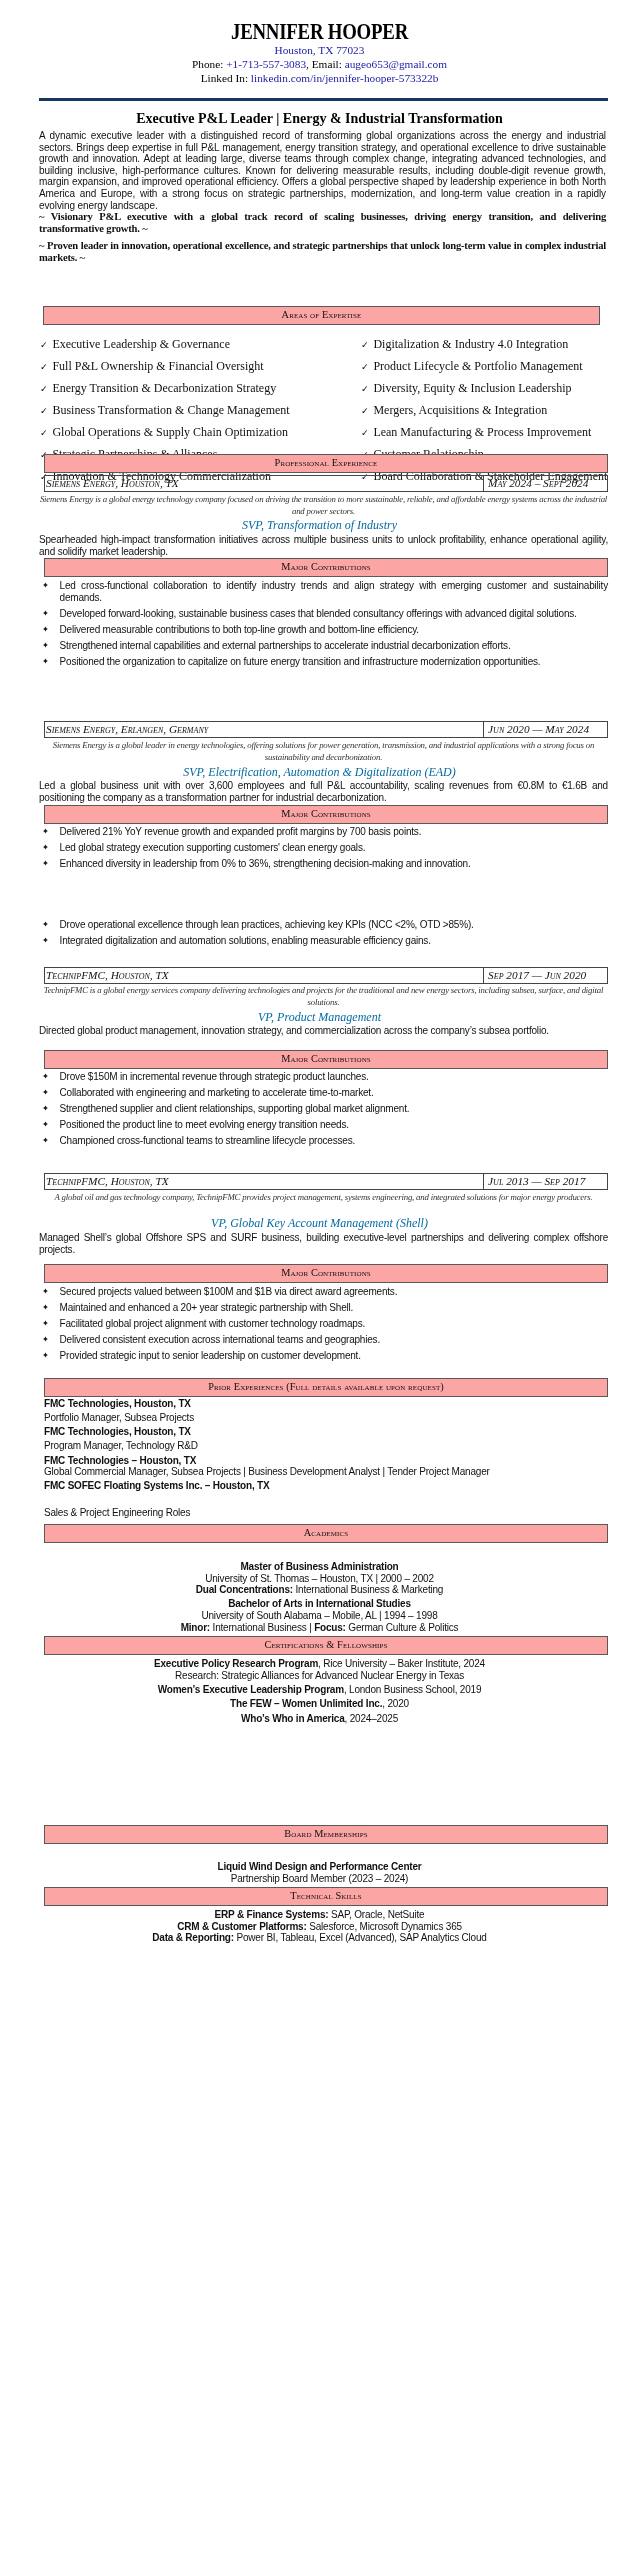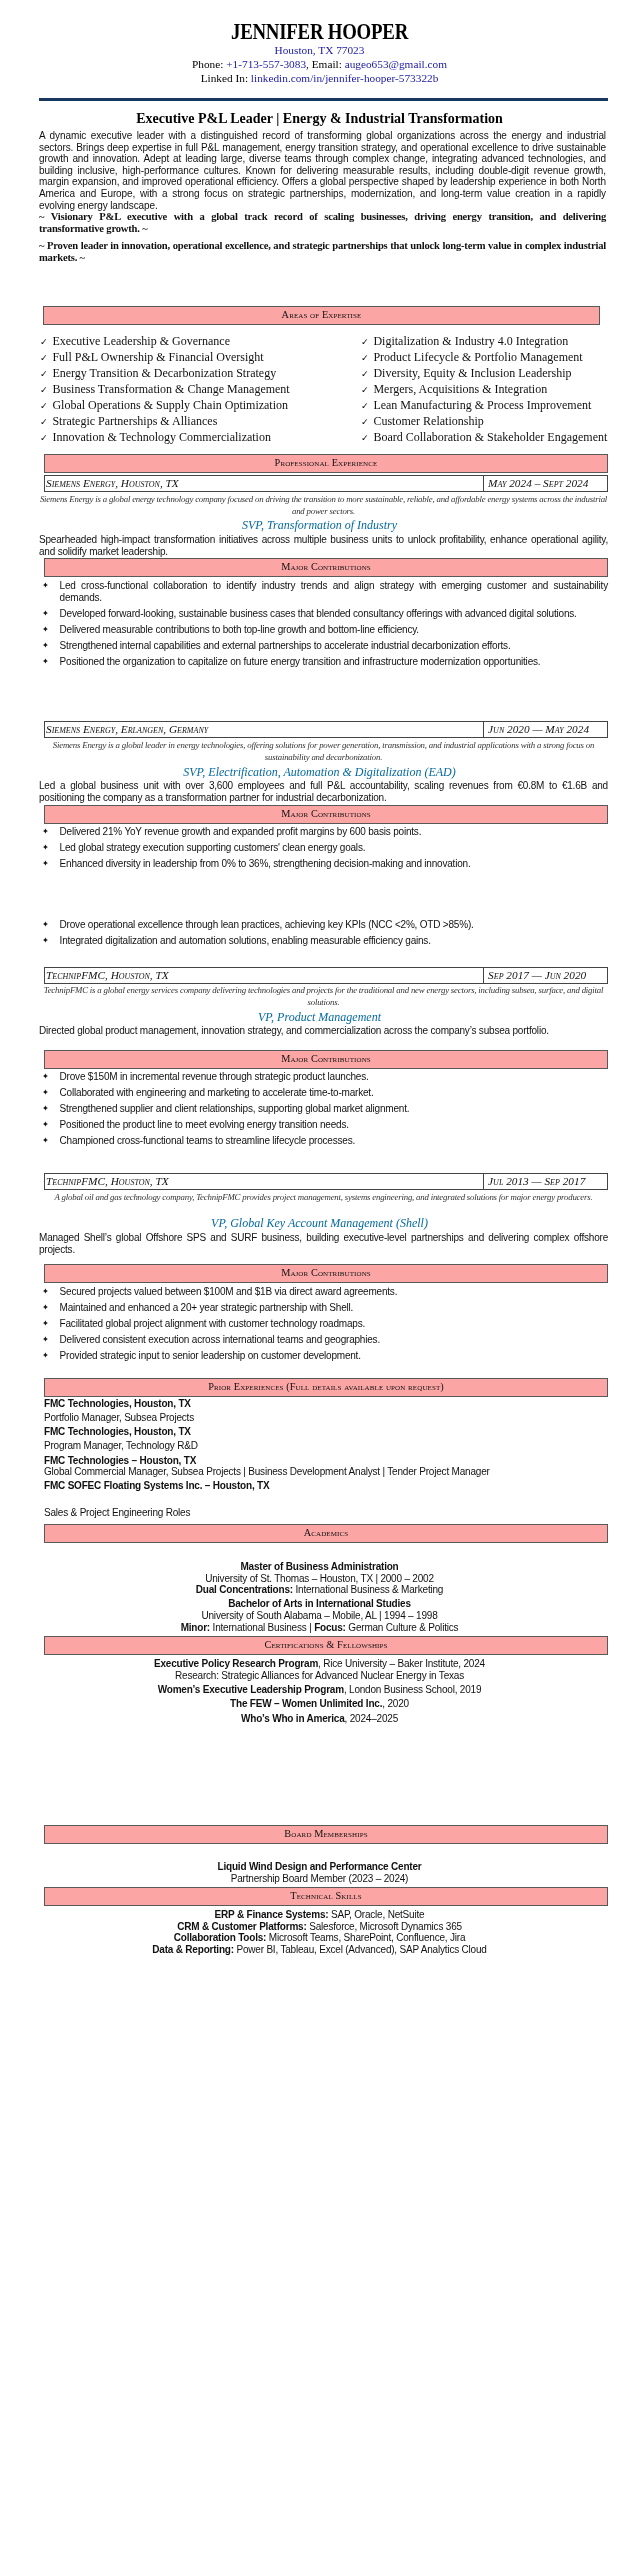--- a/index.html
+++ b/index.html
@@ -18,21 +18,21 @@
   .headline { position: absolute; left: 0; width: 639px; top: 110px; text-align: center; font-family: "Liberation Serif", serif; font-weight: bold; font-size: 14px; line-height: 17.5px; color: #000; }
 
   .summary { position: absolute; left: 39px; width: 567px; top: 130px; font-family: "Liberation Sans", sans-serif; font-size: 10px; line-height: 11.6px; text-align: justify; color: #111; letter-spacing: -0.1px; }
   .tagline { position: absolute; left: 39px; width: 567px; font-family: "Liberation Serif", serif; font-weight: bold; font-size: 10.6px; line-height: 11.6px; text-align: justify; color: #111; letter-spacing: -0.2px; }
 
   
   .sec-box { position: absolute; left: 44px; width: 564px; height: 18.5px; background: #fca5a5; border: 1px solid #595959; border-left-width: 0.8px; border-right-width: 0.8px; box-sizing: border-box; text-align: center; font-family: "Liberation Serif", serif; font-size: 10.3px; line-height: 16.5px; color: #111; font-variant: small-caps; letter-spacing: 0.1px; }
   .sec-box.narrow-box { left: 43px; width: 557px; }
 
   
-  .exp-col { position: absolute; font-family: "Liberation Serif", serif; font-size: 12px; line-height: 15px; color: #111; list-style: none; margin: 0; padding: 0; }
+  .exp-col { position: absolute; font-family: "Liberation Serif", serif; font-size: 12px; line-height: 21px; color: #111; list-style: none; margin: 0; padding: 0; }
   .exp-col li { white-space: nowrap; }
   .check { display: inline-block; width: 12.4px; font-size: 9.3px; }
 
   
   .job-hdr { position: absolute; left: 44px; width: 564px; height: 17px; border: 0.8px solid #444; box-sizing: border-box; display: flex; font-family: "Liberation Serif", serif; font-style: italic; font-variant: small-caps; font-size: 11.3px; line-height: 15.5px; color: #111; }
   .job-hdr .co { flex: 1; padding-left: 1px; border-right: 0.8px solid #444; }
   .job-hdr .dates { width: 123px; padding-left: 4.1px; box-sizing: border-box; white-space: nowrap; }
 
   .co-desc { position: absolute; left: 39px; width: 569px; text-align: center; font-family: "Liberation Serif", serif; font-style: italic; font-size: 8.8px; line-height: 11.6px; color: #333; letter-spacing: -0.2px; }
   .role { position: absolute; left: 0; width: 639px; text-align: center; font-family: "Liberation Serif", serif; font-style: italic; font-size: 12px; line-height: 14.4px; color: #0369a1; }
@@ -111,21 +111,21 @@
 
   <div class="job-hdr" style="top:721px;">
     <div class="co">Siemens Energy, Erlangen, Germany</div>
     <div class="dates">Jun 2020 — May 2024</div>
   </div>
   <div class="co-desc" style="top:740px;">Siemens Energy is a global leader in energy technologies, offering solutions for power generation, transmission, and industrial applications with a strong focus on sustainability and decarbonization.</div>
   <div class="role" style="top:765px;">SVP, Electrification, Automation &amp; Digitalization (EAD)</div>
   <div class="role-sum" style="top:780px;">Led a global business unit with over 3,600 employees and full P&amp;L accountability, scaling revenues from €0.8M to €1.6B and positioning the company as a transformation partner for industrial decarbonization.</div>
   <div class="sec-box" style="top:805px;">Major Contributions</div>
   <ul class="bullets" style="top:826px;">
-    <li><span class="dia">✦</span><span>Delivered 21% YoY revenue growth and expanded profit margins by 600 basis points.</span></li>
+    <li><span class="dia">✦</span><span>Delivered 21% YoY revenue growth and expanded profit margins by 700 basis points.</span></li>
     <li><span class="dia">✦</span><span>Led global strategy execution supporting customers' clean energy goals.</span></li>
     <li><span class="dia">✦</span><span>Enhanced diversity in leadership from 0% to 36%, strengthening decision-making and innovation.</span></li>
   </ul>
   <ul class="bullets" style="top:919px;">
     <li><span class="dia">✦</span><span>Drove operational excellence through lean practices, achieving key KPIs (NCC &lt;2%, OTD &gt;85%).</span></li>
     <li><span class="dia">✦</span><span>Integrated digitalization and automation solutions, enabling measurable efficiency gains.</span></li>
   </ul>
 
   <div class="job-hdr" style="top:967px;">
     <div class="co">TechnipFMC, Houston, TX</div>
@@ -193,18 +193,17 @@
   <div class="sec-box" style="top:1825px;">Board Memberships</div>
   <div class="center-block" style="top:1847px;">
     <div class="b">Liquid Wind Design and Performance Center</div>
     <div>Partnership Board Member (2023 – 2024)</div>
   </div>
 
   <div class="sec-box" style="top:1887px;">Technical Skills</div>
   <div class="center-block" style="top:1909px;">
     <div><span class="b">ERP &amp; Finance Systems:</span><span> SAP, Oracle, NetSuite</span></div>
     <div><span class="b">CRM &amp; Customer Platforms:</span><span> Salesforce, Microsoft Dynamics 365</span></div>
-    <div><span class="b">Collaboration Tools:</span><span> Microsoft Teams, SharePoint, Confluence, Jira</span></div>
     <div><span class="b">Data &amp; Reporting:</span><span> Power BI, Tableau, Excel (Advanced), SAP Analytics Cloud</span></div>
   </div>
 
 </div>
 
 
 </body></html>

